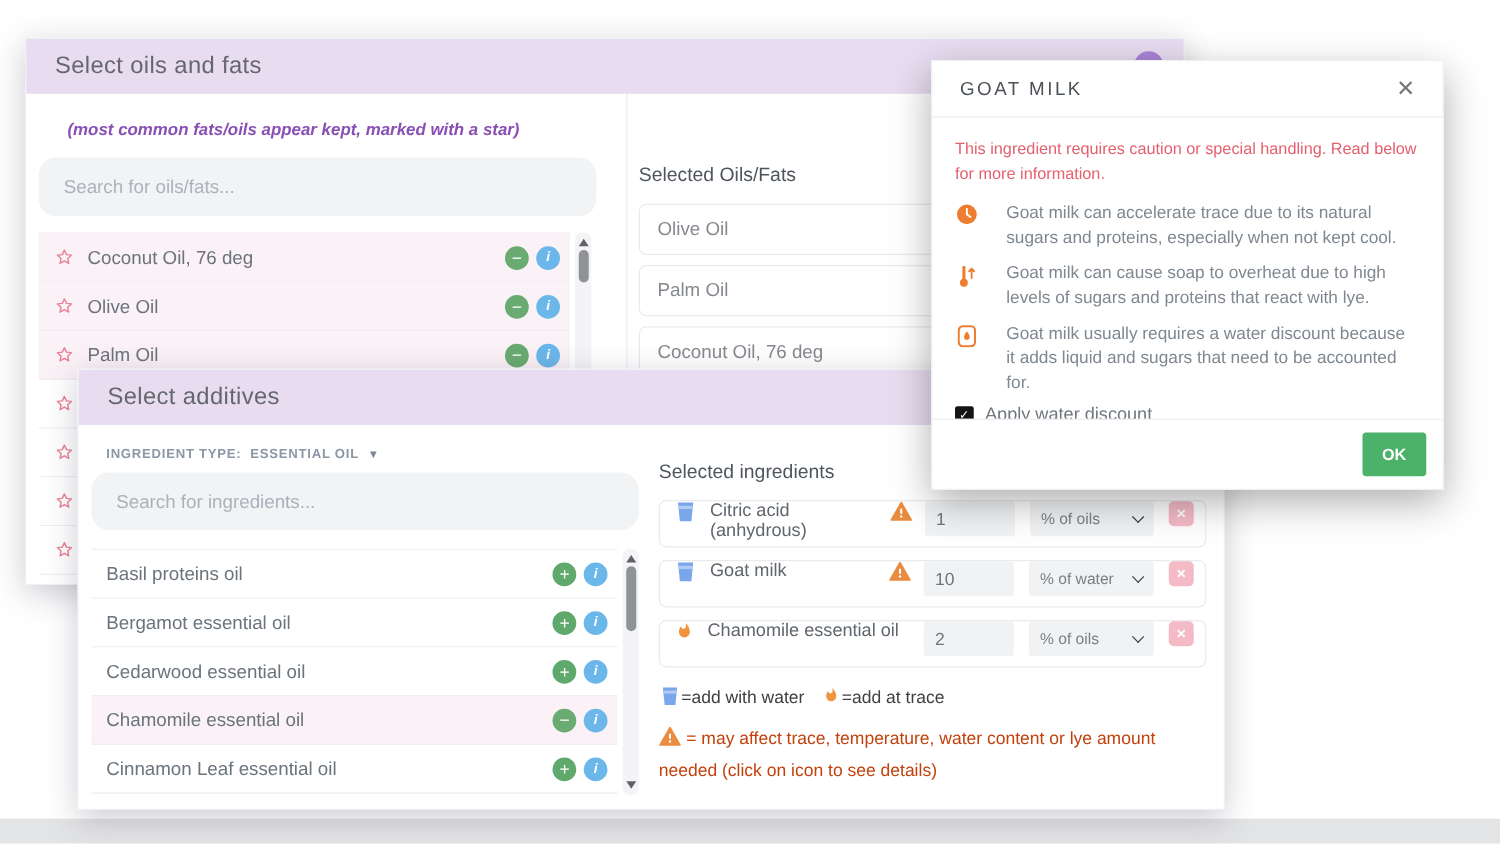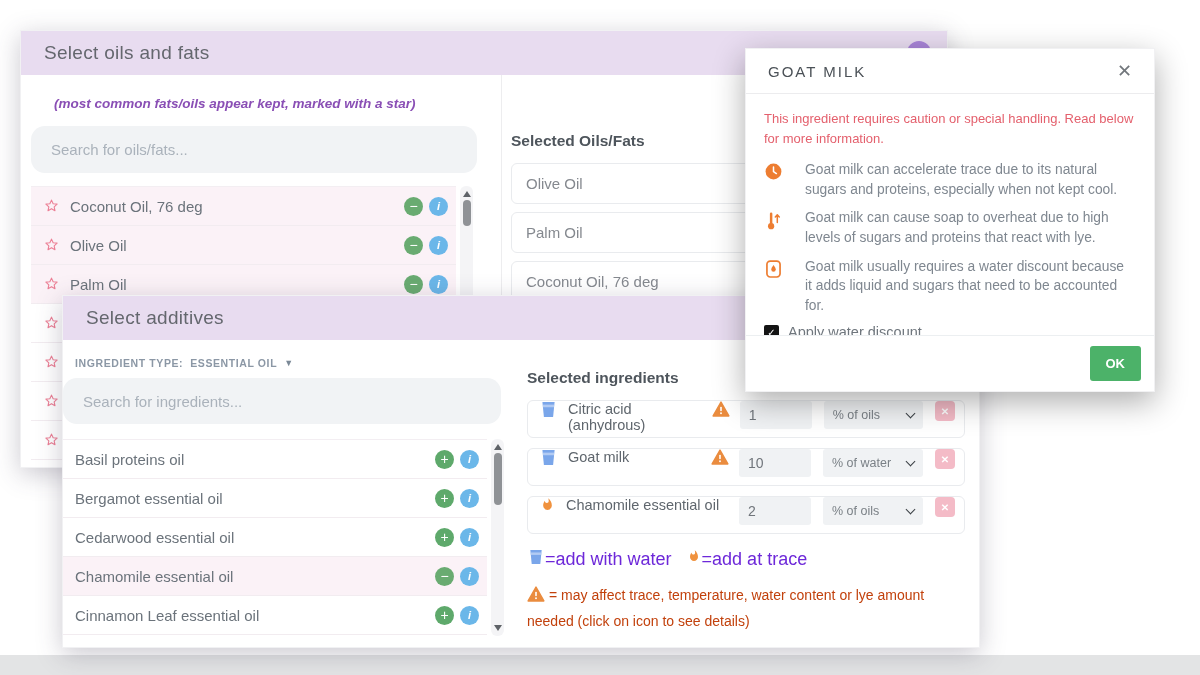--- a/index.html
+++ b/index.html
@@ -34,41 +34,41 @@
   .circle-btn.minus{background:#69ab71}
   .circle-btn.plus{background:#5ea96b}
   .circle-btn.info{background:#6bb7e9;font-size:11px;font-weight:bold;font-style:italic}
   .vscroll{width:13px;background:#f4f4f6;border-radius:6px;margin-left:4px;display:flex;flex-direction:column;align-items:center}
   .oils-scroll{height:273px}
   .add-scroll{height:197px}
   .arr-up{width:0;height:0;border-left:4px solid transparent;border-right:4px solid transparent;border-bottom:6px solid #5f6368;margin:5px auto 3px}
   .arr-dn{width:0;height:0;border-left:4px solid transparent;border-right:4px solid transparent;border-top:6px solid #5f6368;margin:auto auto 5px}
   .thumb{width:8px;background:#8f9296;border-radius:4px}
   .oils-right{flex:1;border-left:1px solid #ededef;margin-left:10px;padding:57px 12px 0 9px}
-  .sel-title{font-size:15.5px;font-weight:bold;color:#4e555c;margin-bottom:13px}
+  .sel-title{font-size:15.5px;font-weight:normal;color:#4e555c;margin-bottom:13px}
   .sel-card{background:#fff;border:1px solid #e9ebee;border-radius:6px;height:41px;display:flex;align-items:center;padding:0 14px;font-size:15px;color:#85898f;margin-bottom:8px}
 
   
   .add-body{display:flex}
-  .add-left{width:448px;padding-left:0}
+  .add-left{width:448px;padding-left:10px}
   .ing-type{margin:17px 0 0 12px;font-size:10.5px;font-weight:bold;letter-spacing:.6px;color:#8b97a5;display:flex;align-items:center;gap:7px;cursor:pointer}
   .ing-type .caret{font-size:9px;color:#7b8997}
   .add-left .searchbox{margin-top:9px;width:438px;height:46px}
   .add-left .listwrap{margin-top:15px}
   .add-left .list{width:424px}
   .add-right{flex:1;padding:29px 14px 0 16px}
   .ing-card{height:38px;border:1px solid #e9ebee;border-radius:6px;background:#fff;display:flex;padding:0 9px;margin-bottom:10px}
   .m-icon{display:flex;margin:0 12px 0 4px;flex:none}
   .ilabel{font-size:14.5px;color:#5f666d}
   .warn{display:flex;margin-right:10px;flex:none;cursor:pointer}
   .amt{width:72px;height:28px;background:#f0f2f4;border:none;border-radius:3px;font-size:14px;color:#70757b;padding:0 9px;margin-right:12px;font-family:inherit;outline:none}
   .unit{width:100px;height:28px;background:#f0f2f4;border-radius:3px;display:flex;align-items:center;padding:0 9px;font-size:12.5px;color:#7a8086;margin-right:12px;cursor:pointer}
   .chev{width:7px;height:7px;border-right:1.8px solid #3a3f44;border-bottom:1.8px solid #3a3f44;transform:rotate(45deg);margin-left:auto;margin-top:-4px}
   .xbtn{width:20px;height:20px;border-radius:4px;background:#f4bbc7;color:#fff;font-size:10px;font-weight:bold;display:flex;align-items:center;justify-content:center;cursor:pointer;flex:none}
-  .legend1{margin-top:15px;font-size:18px;color:#6d28d9;display:flex;align-items:flex-start}
+  .legend1{margin-top:15px;font-size:14px;color:#404040;display:flex;align-items:flex-start}
   .legend1 .m-icon{margin:0 2px}
   .legend1 .gap{width:14px}
   .legend2{margin-top:13px;font-size:14px;color:#c2410c;line-height:1.85;max-width:444px}
   .legend2 .warn{display:inline-flex;vertical-align:-2px;margin-right:4px}
 
   
   .gm-header{height:45px;border-bottom:1px solid #ececee;display:flex;align-items:center;padding:0 22px;flex:none}
   .gm-title{font-size:15px;letter-spacing:2px;color:#4b5157}
   .gm-close{margin-left:auto;font-size:18px;color:#72777c;cursor:pointer}
   .gm-body{padding:15px 20px 0 18px;flex:1;overflow:hidden}

